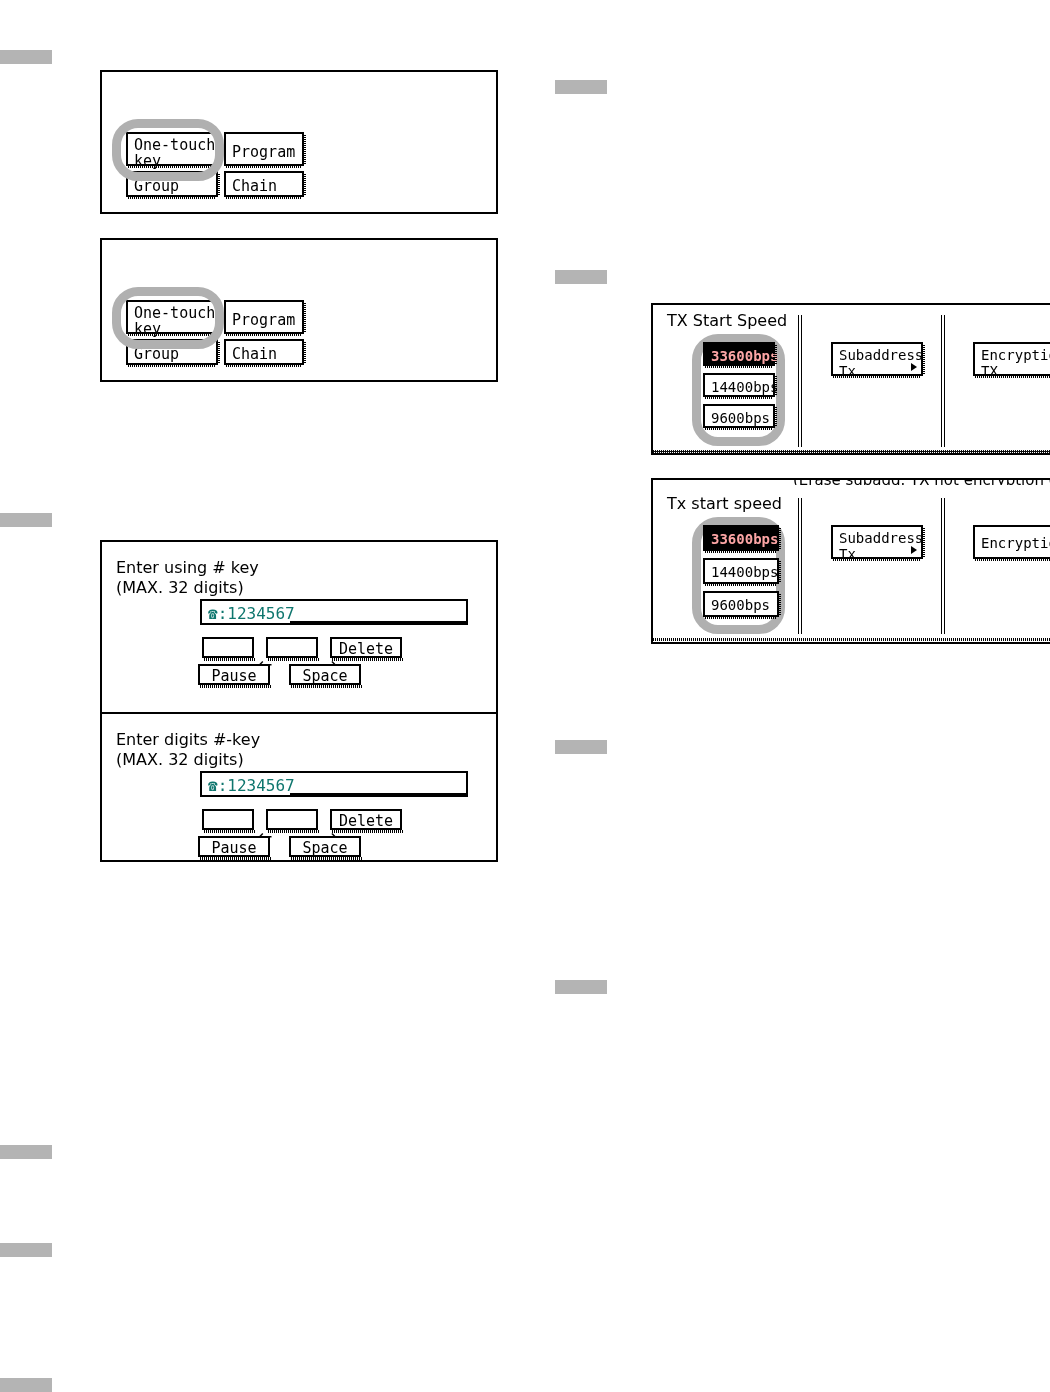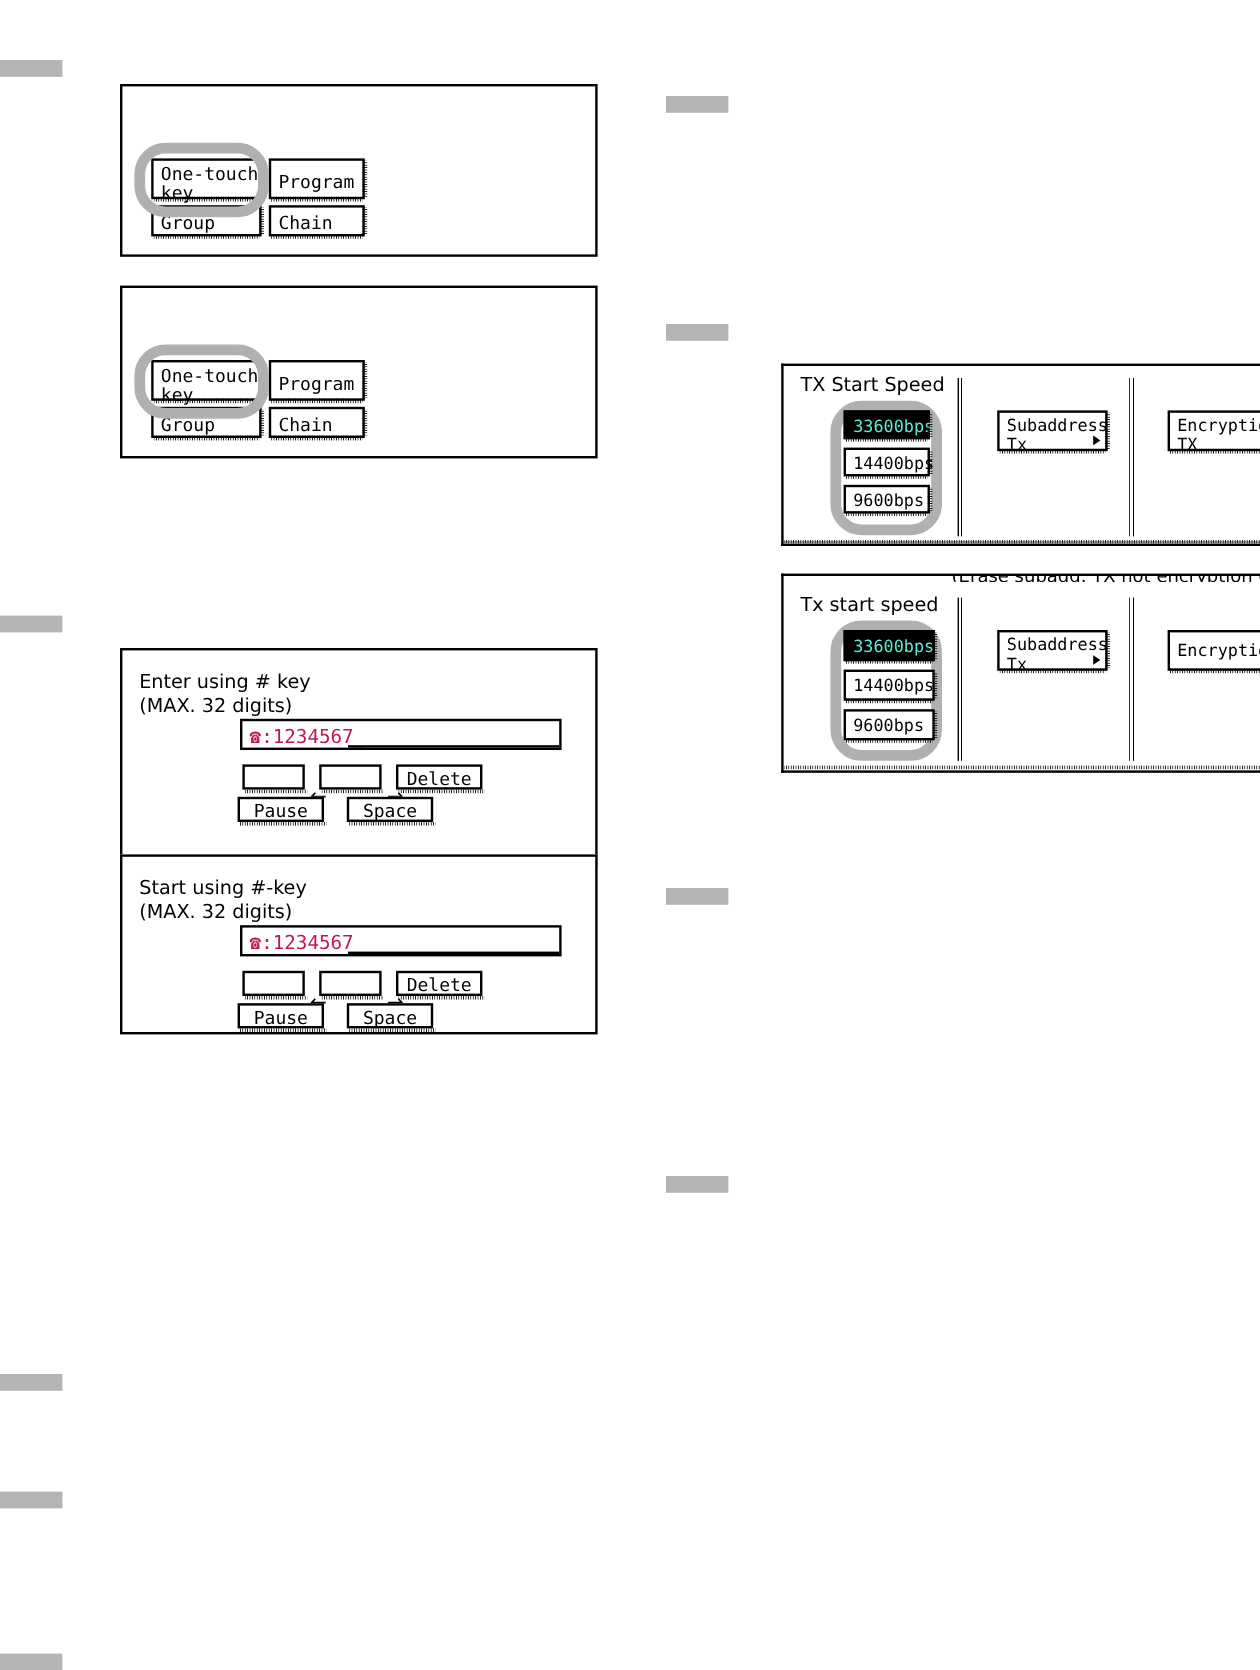--- a/index.html
+++ b/index.html
@@ -64,21 +64,22 @@
     right: -4px;
     top: 0px;
     width: 4px;
     height: 100%;
     background-image: repeating-linear-gradient(0deg,#000 0 1px,transparent 1px 2px);
     background-size: 2px 2px;
   }
   .lcdbtn.noshadow::after, .lcdbtn.noshadow::before { display: none; }
   .lcdbtn.sel {
     background: #000;
-    color: #5eead4;
+    color: #fca5a5;
+    font-weight: bold;
   }
 
   
   .ring {
     position: absolute;
     border: 9px solid #b0b0b0;
     border-radius: 26px;
     box-sizing: border-box;
     background: transparent;
     pointer-events: none;
@@ -98,21 +99,21 @@
   .numfield {
     position: absolute;
     box-sizing: border-box;
     border: 2px solid #000;
     background: #fff;
     font-family: "DejaVu Sans Mono", monospace;
     font-size: 16px;
     line-height: 22px;
     padding: 2px 4px 0 6px;
     white-space: pre;
-    color: #be185d;
+    color: #0f766e;
   }
 
   
   .vsep {
     position: absolute;
     width: 5px;
     background-image: linear-gradient(90deg,#000 0 1px,#fff 1px 3px,#000 3px 4px,#fff 4px 5px);
   }
   
   .dither {
@@ -217,21 +218,21 @@
 
     <div class="lcdbtn noshadow" style="left:96px;top:122px;width:72px;height:21px;text-align:center;padding:2px 0 0 0;">Pause</div>
     <div class="dotline" style="left:98px;top:143px;width:72px;"></div>
 
     <div class="lcdbtn noshadow" style="left:187px;top:122px;width:72px;height:21px;text-align:center;padding:2px 0 0 0;">Space</div>
     <div class="dotline" style="left:189px;top:143px;width:72px;"></div>
   </div>
 
   <div class="frame" style="left:100px;top:712px;width:398px;height:150px;">
 
-    <div class="lcdtext" style="left:14px;top:16px;">Start using #-key</div>
+    <div class="lcdtext" style="left:14px;top:16px;">Enter digits #-key</div>
     <div class="lcdtext" style="left:14px;top:36px;">(MAX. 32 digits)</div>
 
     <div class="numfield" style="left:98px;top:57px;width:268px;height:26px;">☎:1234567_</div>
     <div style="position:absolute;left:188px;top:79px;width:176px;height:2px;background:#000;"></div>
 
     <div class="lcdbtn noshadow" style="left:100px;top:95px;width:52px;height:21px;text-align:center;padding:1px 0 0 0;">
       <span class="arrowglyph">←</span>
     </div>
     <div class="dotline" style="left:102px;top:116px;width:52px;"></div>
 

